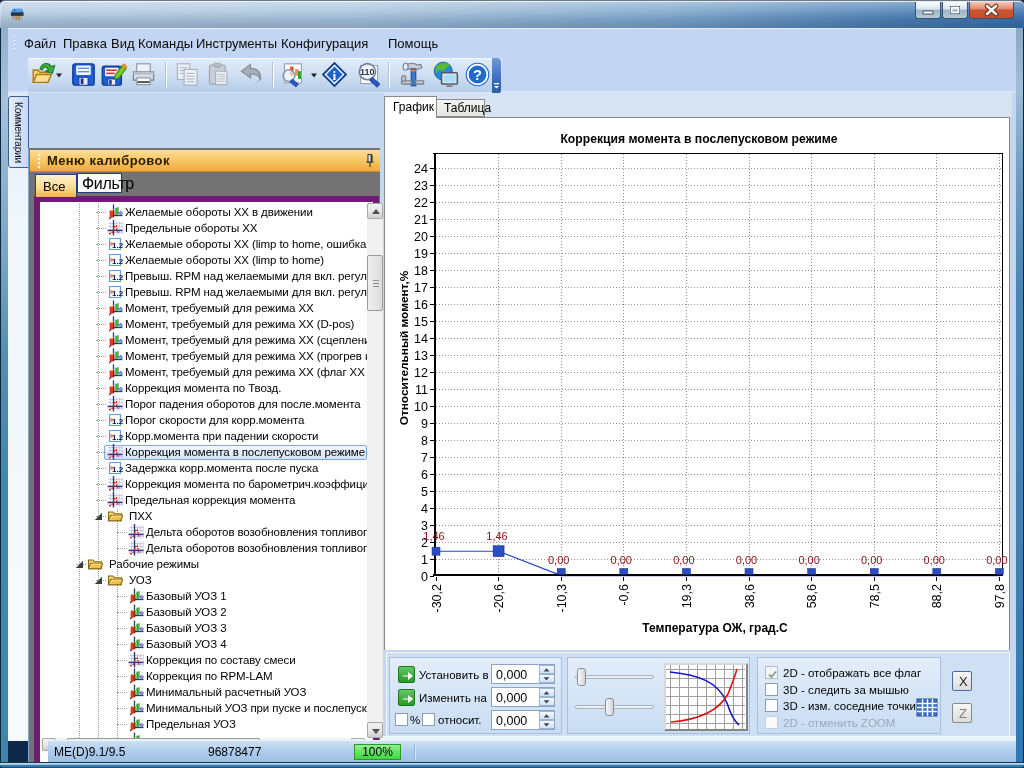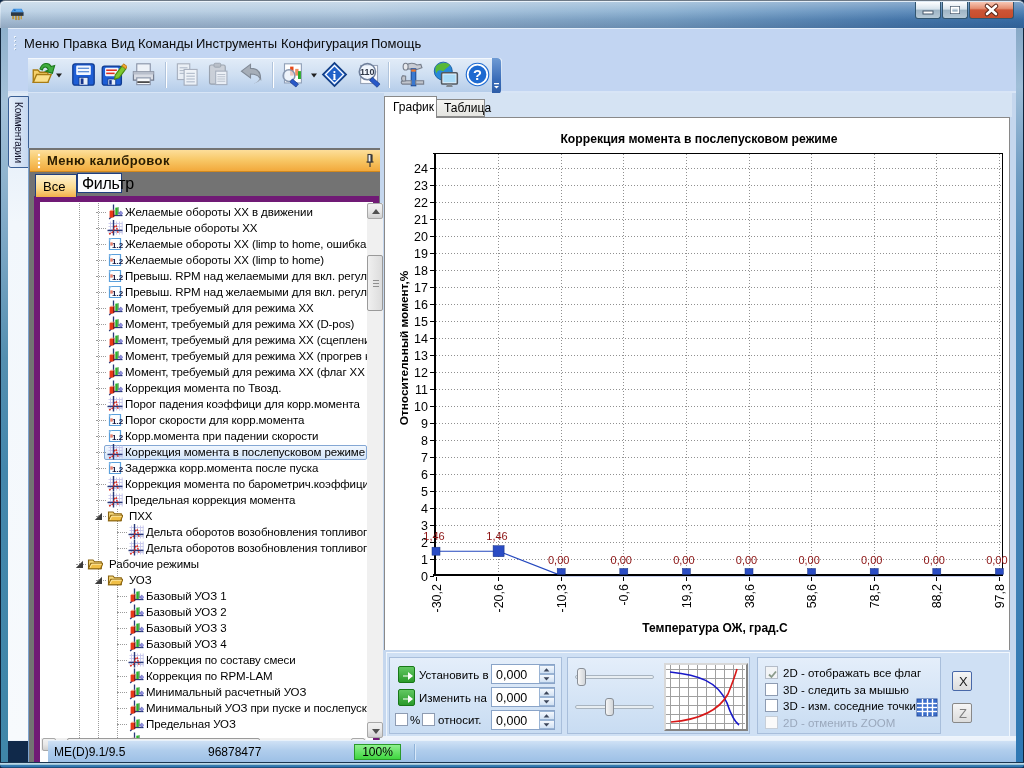--- a/index.html
+++ b/index.html
@@ -174,27 +174,27 @@
           <circle cx="2" cy="10" r="1.1"></circle>
           <circle cx="2" cy="14" r="1.1"></circle>
         </g>
         <g fill="#8aa8c8">
           <circle cx="2.6" cy="2.6" r="0.7"></circle>
           <circle cx="2.6" cy="6.6" r="0.7"></circle>
           <circle cx="2.6" cy="10.6" r="0.7"></circle>
           <circle cx="2.6" cy="14.6" r="0.7"></circle>
         </g>
       </svg>
-<span class="mi" style="left:16px">Меню</span>
+<span class="mi" style="left:16px">Файл</span>
 <span class="mi" style="left:55px">Правка</span>
 <span class="mi" style="left:103px">Вид</span>
 <span class="mi" style="left:130px">Команды</span>
 <span class="mi" style="left:188px">Инструменты</span>
 <span class="mi" style="left:273px">Конфигурация</span>
-<span class="mi" style="left:363px">Помощь</span>
+<span class="mi" style="left:380px">Помощь</span>
 </div>
 <div class="abs" id="toolzone">
       <div class="abs" id="toolbar">
 <svg class="tbi" style="left:3px" viewBox="0 0 24 24">
  <path d="M2 8 L2 19 L15 19 L15 10 L8 10 L6 8 Z" fill="#f6d06a" stroke="#a87c14" stroke-width="1.2"></path>
  <path d="M2 19 L5 12 L18 12 L15 19 Z" fill="#fbe08c" stroke="#a87c14" stroke-width="1.2"></path>
  <path d="M8 7 C10 1 16 1 18 5 L21 4 L19 11 L13 9 L15.5 8 C14 4.5 11 4.5 10 8 Z" fill="#3fae3f" stroke="#1e7a1e" stroke-width="1"></path>
 </svg>
 <svg class="tbi" style="left:26px;width:10px" viewBox="0 0 10 24">
           <path d="M2 11 L8 11 L5 15 Z" fill="#202020"></path>
@@ -430,21 +430,21 @@
               <svg class="ti" style="left:66px;top:177px" viewBox="0 0 16 16">
                 <use href="#i-bar"></use>
               </svg>
               <span class="tt" style="left:84px;top:179px">Коррекция момента по Твозд.</span>
             </div>
 <div>
               <div class="hg" style="left:55px;width:10px;top:201px"></div>
               <svg class="ti" style="left:66px;top:193px" viewBox="0 0 16 16">
                 <use href="#i-cur"></use>
               </svg>
-              <span class="tt" style="left:84px;top:195px">Порог падения коэффици для корр.момента</span>
+              <span class="tt" style="left:84px;top:195px">Порог падения оборотов для после.момента</span>
             </div>
 <div>
               <div class="hg" style="left:55px;width:10px;top:217px"></div>
               <svg class="ti" style="left:66px;top:209px" viewBox="0 0 16 16">
                 <use href="#i-i12"></use>
               </svg>
               <span class="tt" style="left:84px;top:211px">Порог скорости для корр.момента</span>
             </div>
 <div>
               <div class="hg" style="left:55px;width:10px;top:233px"></div>

